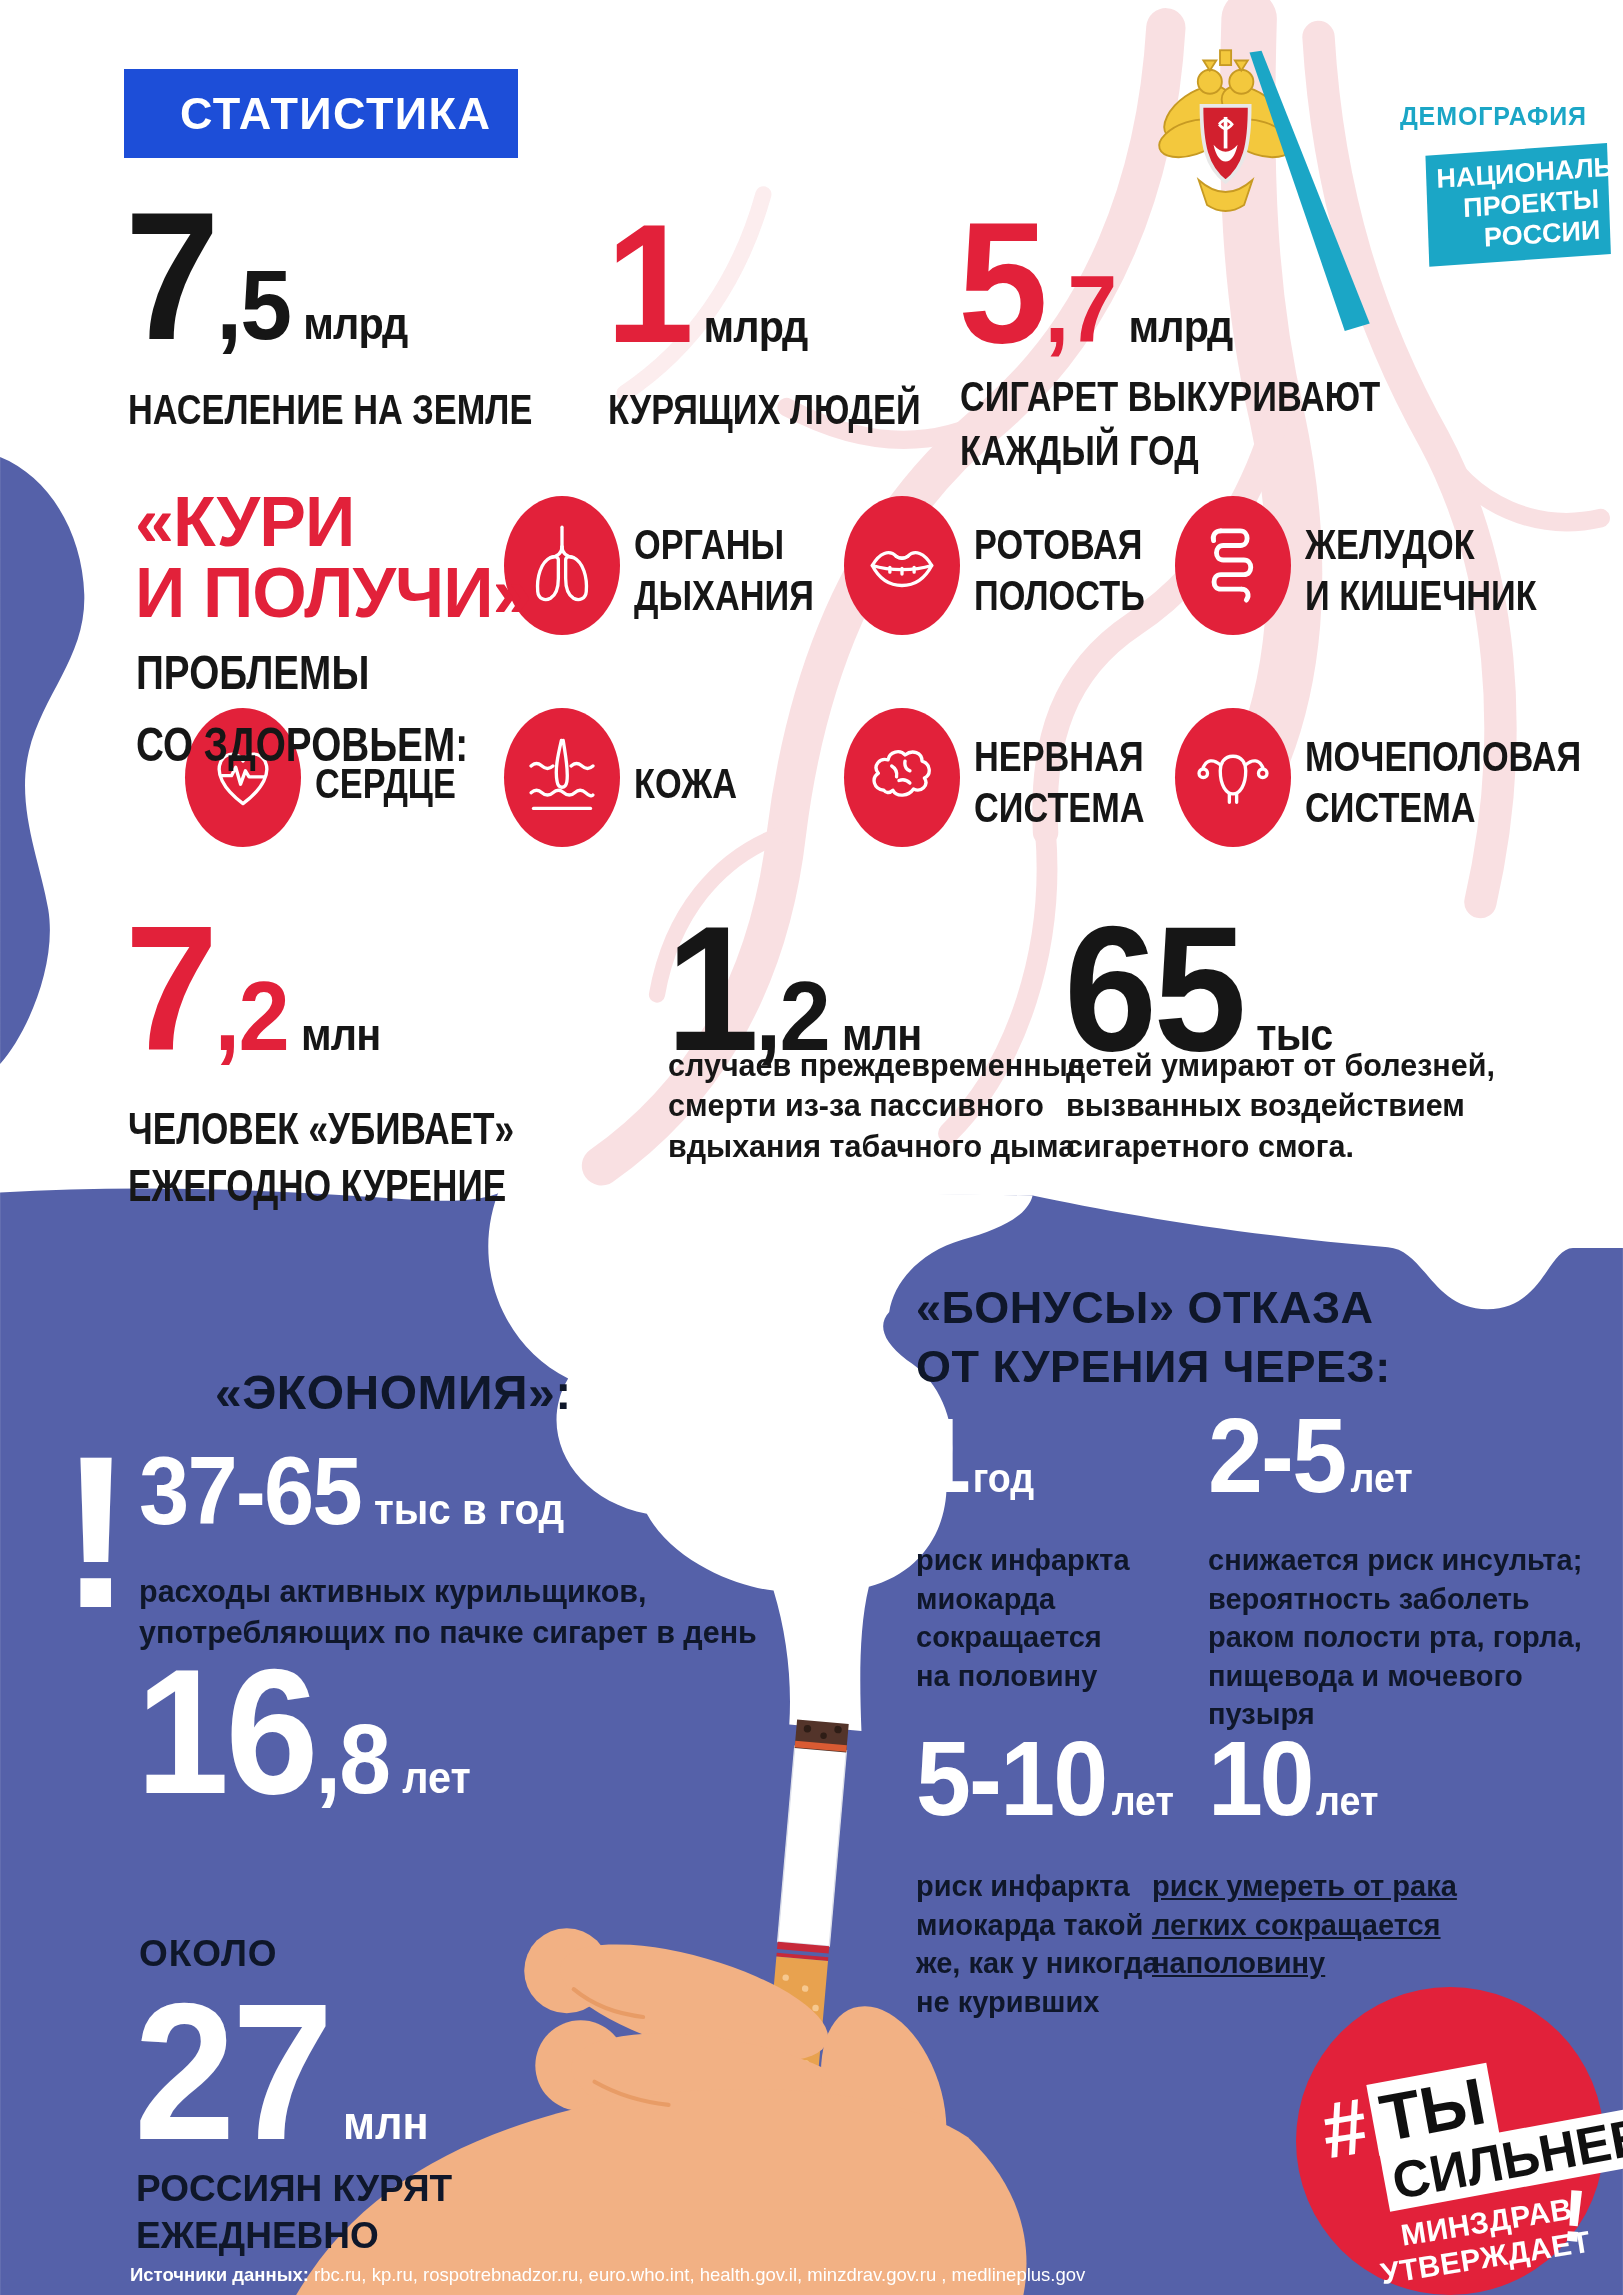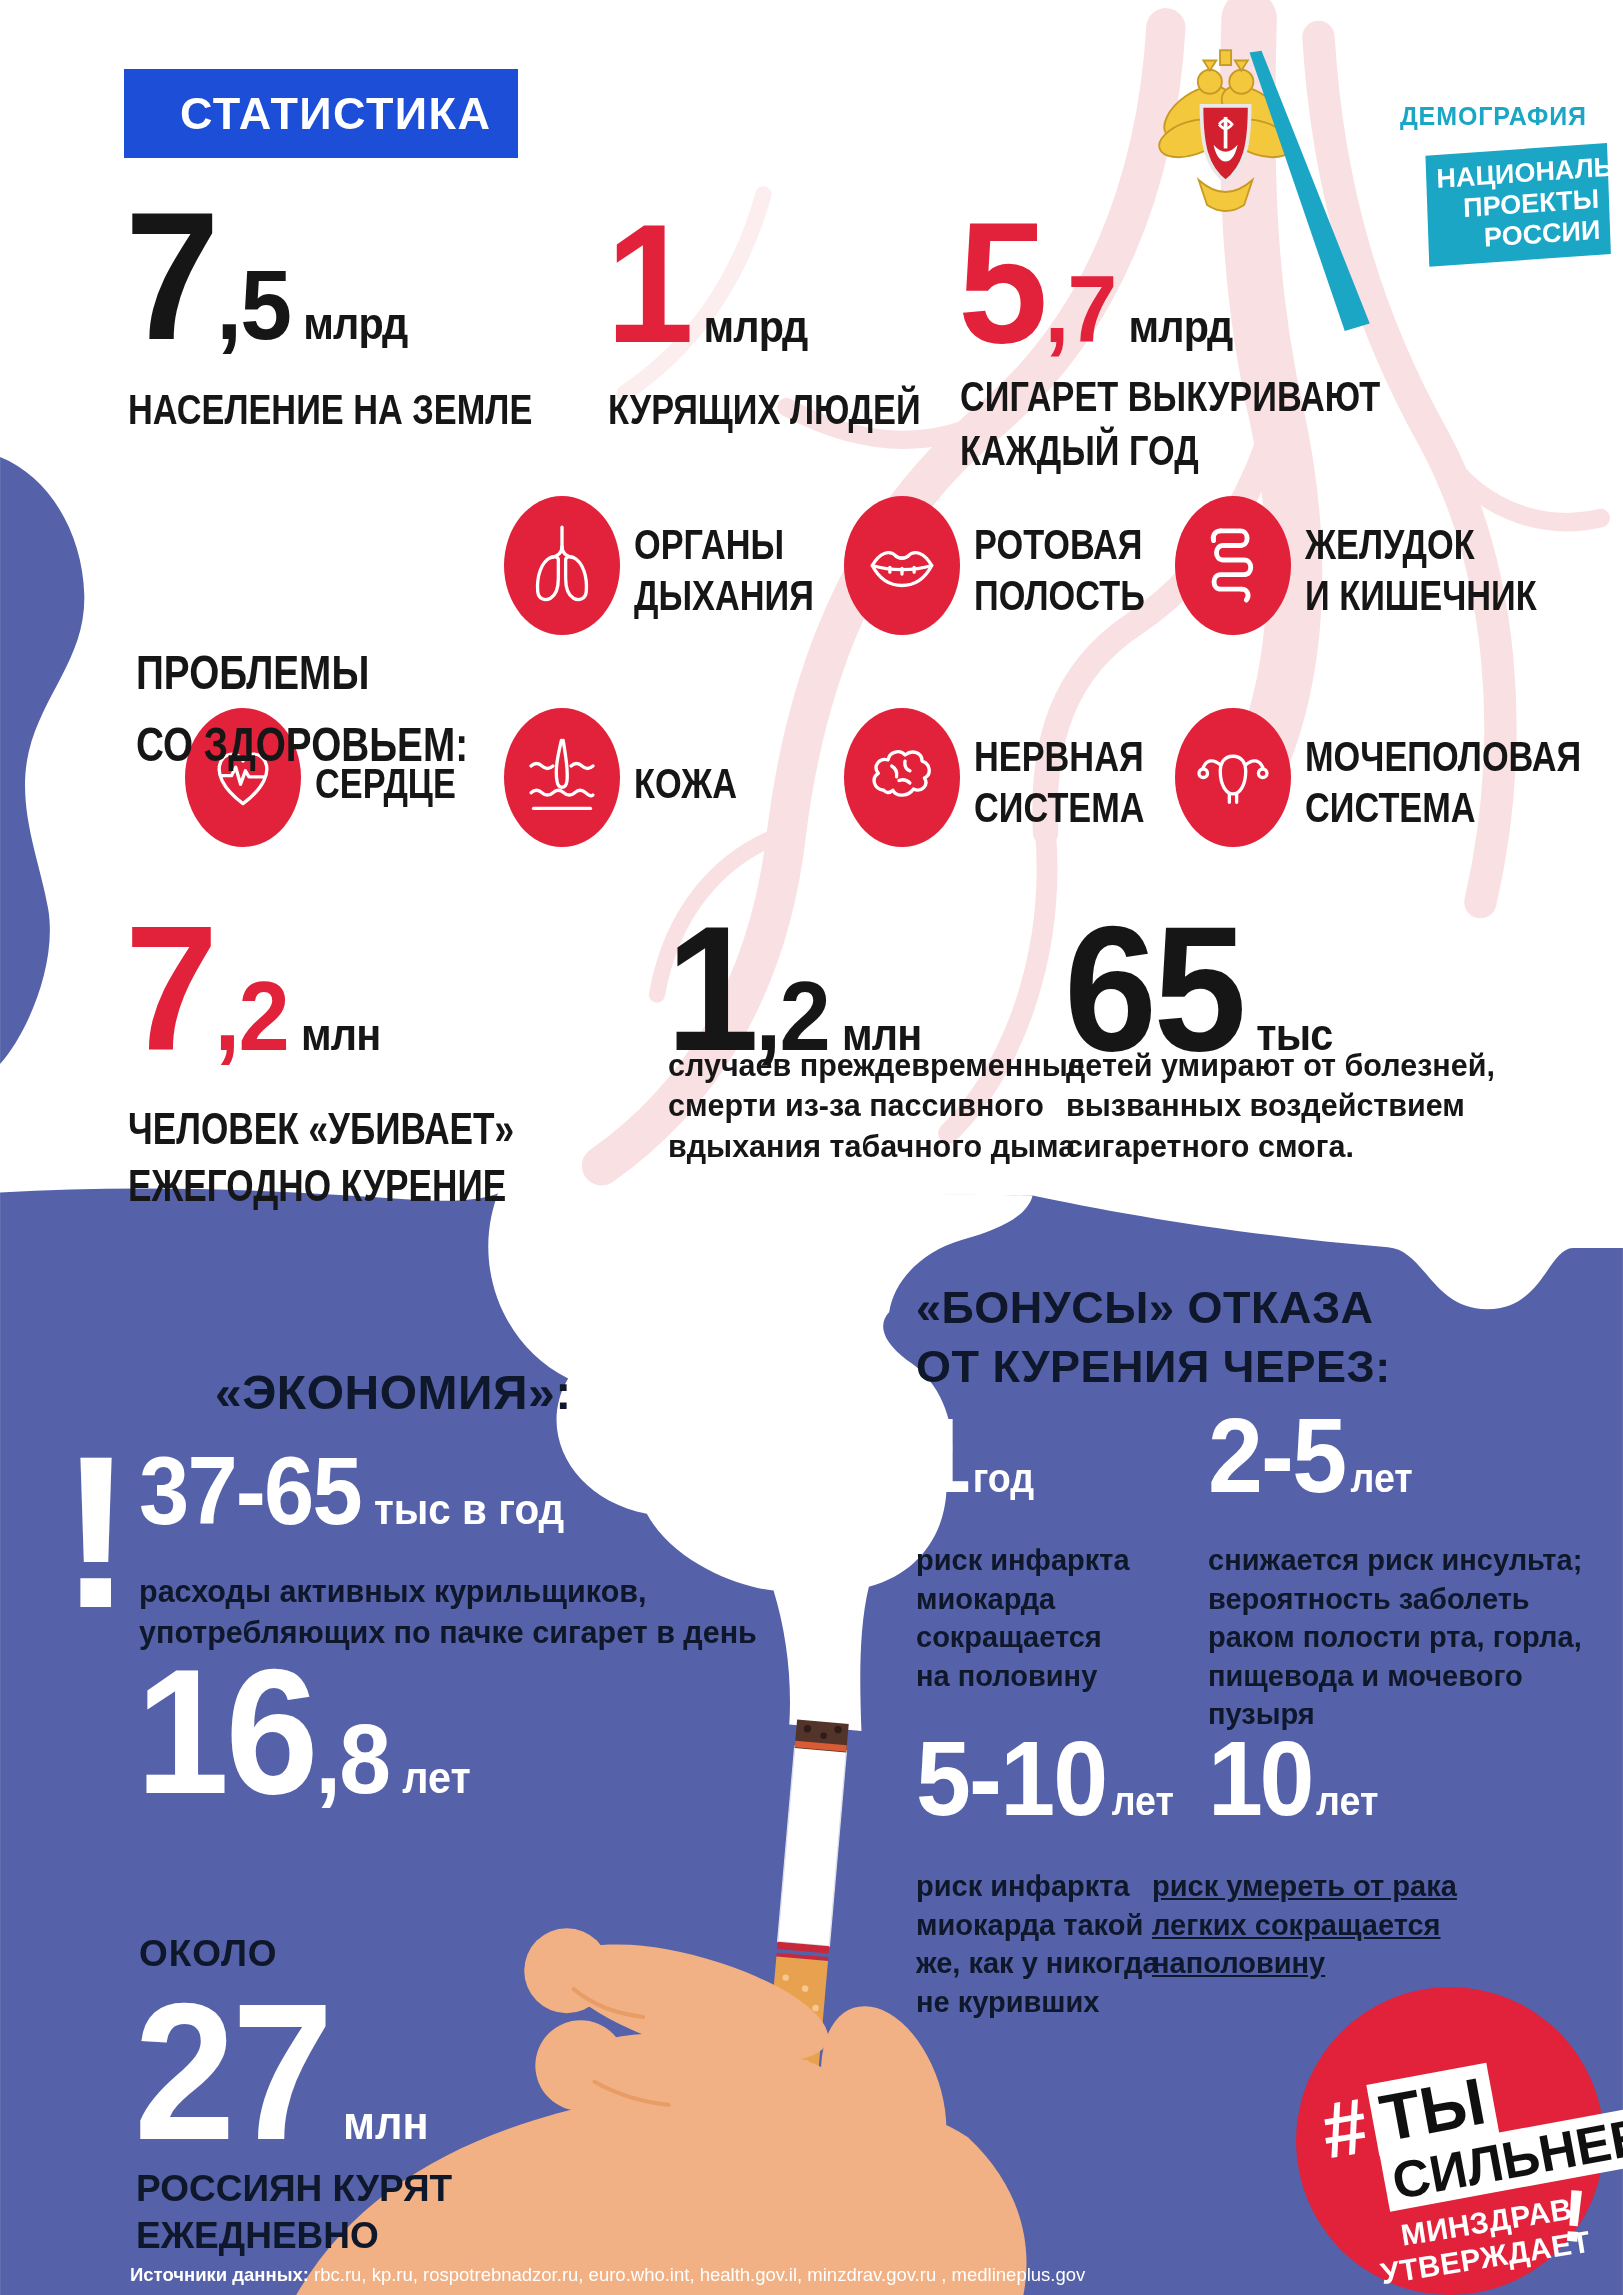--- a/index.html
+++ b/index.html
@@ -158,20 +158,24 @@
   <div class="abs lbl tall z5" style="left:608px;top:385px;font-size:39px;">КУРЯЩИХ ЛЮДЕЙ</div>
 
   <div class="abs num z5" style="left:958px;top:214px;">
     <span class="i red" style="font-size:172px;">5</span>
     <span class="d red" style="font-size:95px;">,7</span>
     <span class="u" style="font-size:44px;">млрд</span>
   </div>
   <div class="abs lbl tall pre z5" style="left:960px;top:370px;font-size:39px;line-height:1.25;">СИГАРЕТ ВЫКУРИВАЮТ
 КАЖДЫЙ ГОД</div>
 
+  <div class="abs z5" style="left:135px;top:487px;font-weight:700;color:#e2213a;font-size:70px;line-height:1.02;letter-spacing:-0.9px;">
+    <div>«КУРИ</div>
+    <div>И ПОЛУЧИ»</div>
+  </div>
   <div class="abs lbl tall pre z5" style="left:136px;top:636px;font-size:44px;line-height:1.5;">ПРОБЛЕМЫ
 СО ЗДОРОВЬЕМ:</div>
 
   <div class="circle" style="left:504px;top:496px;">
     <svg class="icon-svg" viewBox="0 0 130 150" fill="none" stroke="#fff" stroke-width="5.5" stroke-linecap="round" stroke-linejoin="round">
       <path d="M65 12 v32"></path>
       <path d="M65 44 c0 12 -9 16 -18 18"></path>
       <path d="M65 44 c0 12 9 16 18 18"></path>
       <path d="M46 62 C30 70 23 94 25 118 C26 130 37 134 46 129 C56 123 59 110 59 96 L59 66 C59 60 52 59 46 62 Z"></path>
       <path d="M84 62 C100 70 107 94 105 118 C104 130 93 134 84 129 C74 123 71 110 71 96 L71 66 C71 60 78 59 84 62 Z"></path>

